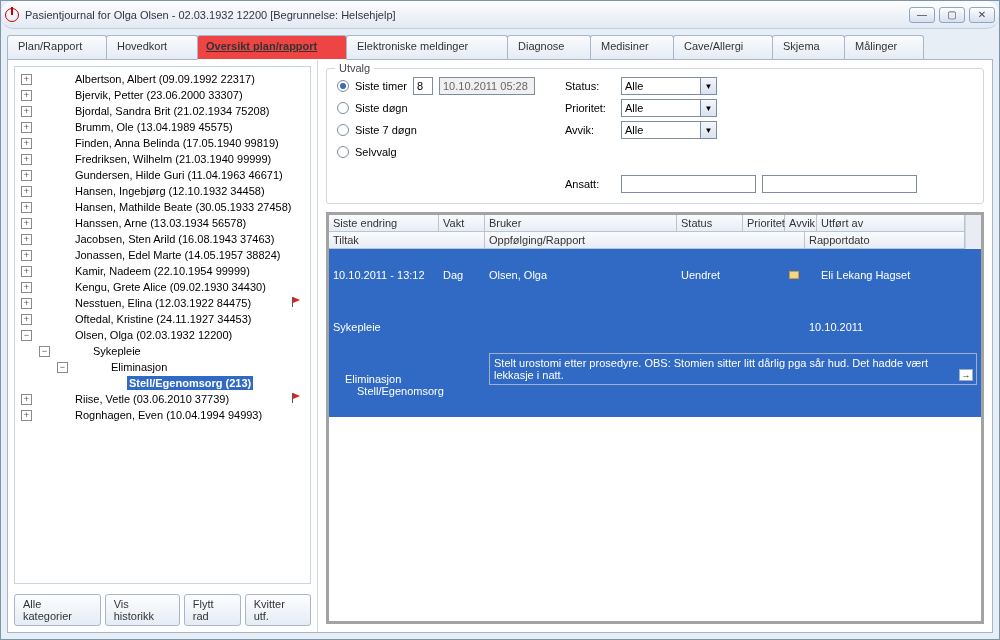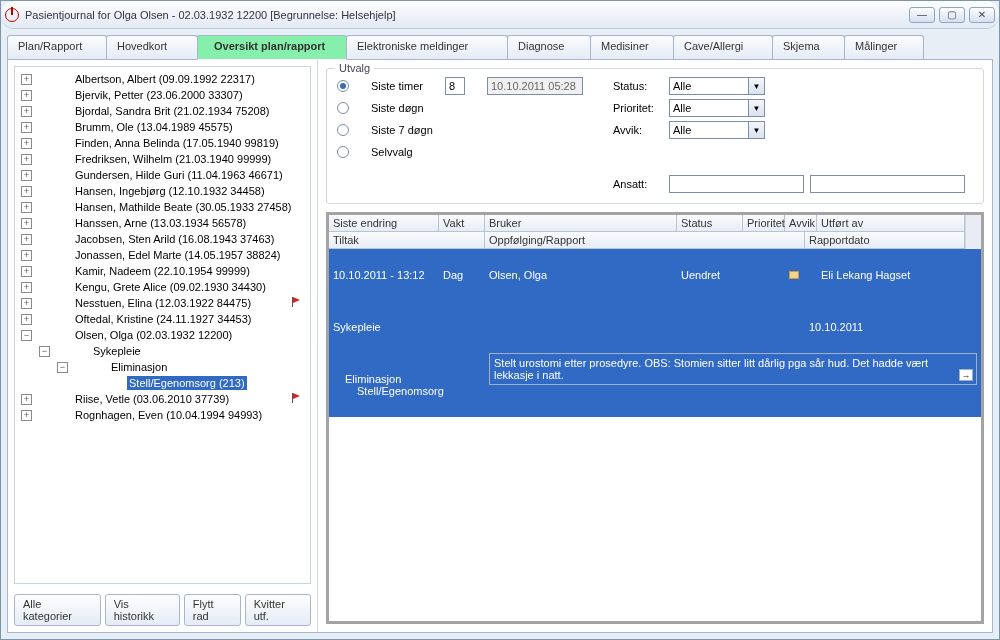--- a/index.html
+++ b/index.html
@@ -6,40 +6,40 @@
 body { background: #fff; }
 .window { width: 1000px; height: 640px; border: 1px solid #7a96ac; background: #e8eef6; display: flex; flex-direction: column; }
 .titlebar { height: 28px; background: linear-gradient(#fdfdfe,#e2e9f3); border-bottom: 1px solid #c1cede; display: flex; align-items: center; padding: 0 4px; border-radius: 13px; }
 .titlebar .icon { width: 14px; height: 14px; border-radius: 50%; border: 1.5px solid #b00; margin-right: 6px; position: relative; }
 .titlebar .icon::after { content:""; position:absolute; left:5px; top:-2px; width:2px; height:8px; background:#b00; }
 .titlebar .title { color: #334; flex: 1; }
 .winbtns { display: flex; gap: 4px; }
 .winbtn { width: 26px; height: 16px; border: 1px solid #8fa6c0; border-radius: 3px; background: linear-gradient(#fefefe,#d5e0ef); display:flex; align-items:center; justify-content:center; font-size:10px; color:#445; }
 .tabs { display: flex; height: 25px; margin: 6px 6px 0 6px; border-bottom: 1px solid #a6b7cb; }
 .tab { border: 1px solid #a6b7cb; border-bottom: none; background: linear-gradient(#fafbfd,#e5ecf5); padding: 4px 10px; margin-right: -1px; border-top-left-radius: 3px; border-top-right-radius: 3px; color:#333; cursor: default; }
-.tab.active { background: #86efac; font-weight: bold; position: relative; z-index: 2; border-bottom: 1px solid #fff; margin-bottom:-1px; padding-left:16px; padding-right:16px; }
+.tab.active { background: #ef4444; font-weight: bold; position: relative; z-index: 2; border-bottom: 1px solid #fff; margin-bottom:-1px; padding-left:8px; padding-right:16px;text-decoration:underline; }
 .tab.sized { width: var(--w); text-align: left; }
 .content { flex:1; background:#fff; margin:0 6px 6px 6px; border:1px solid #a6b7cb; border-top:none; display:flex; overflow:hidden; }
 .leftpane { width: 310px; border-right: 1px solid #d0d7e0; display:flex; flex-direction:column; }
 .tree { flex:1; overflow:auto; padding: 4px 2px; border:1px solid #c9d4e1; margin:6px; background:#fff; }
 .tree-row { display:flex; align-items:center; height:16px; white-space:nowrap; position:relative; }
 .exp { width:11px; height:11px; border:1px solid #8a8a8a; background:#fff; margin-right:4px; display:inline-flex; align-items:center; justify-content:center; font-size:9px; line-height:1; color:#555; flex-shrink:0; }
 .tree-row .lbl { padding: 1px 2px; margin-left: 37px; }
 .tree-row.selected .lbl { background:#316ac5; color:#fff; }
 .flag { position:absolute; right:6px; top:2px; width:10px; height:10px; }
 .flag::before { content:""; position:absolute; border-left:7px solid #d22; border-top:3px solid transparent; border-bottom:3px solid transparent; left:1px; top:0;}
 .flag::after { content:""; position:absolute; width:1px; height:10px; background:#555; left:0; top:0;}
 .btnbar { display:flex; gap:4px; padding:4px 6px 6px 6px; }
 .btn { border:1px solid #a6b7cb; background:linear-gradient(#fdfdfe,#e5ecf5); padding:3px 8px; border-radius:3px; color:#333; }
 .rightpane { flex:1; display:flex; flex-direction:column; }
 .group { border:1px solid #cfd8e3; margin:8px 8px 4px 8px; border-radius:3px; padding:8px 10px 10px 10px; position:relative; }
 .group-title { position:absolute; top:-7px; left:8px; background:#fff; padding:0 4px; color:#445; }
 .filters { display:flex; gap:30px; }
 .radio-col { display:flex; flex-direction:column; gap:4px; }
-.radio-row { display:flex; align-items:center; gap:22px; height:18px; }
+.radio-row { display:flex; align-items:center; gap:6px; height:18px; }
 .radio { width:12px; height:12px; border:1px solid #7d8ea4; border-radius:50%; background:#fff; display:inline-flex; align-items:center; justify-content:center; }
 .radio.checked::after { content:""; width:6px; height:6px; background:#3b6bb0; border-radius:50%; }
 .small-input { border:1px solid #7d8ea4; background:#fff; height:18px; padding:1px 3px; }
 .small-input.ro { background:#f0f0f0; color:#666; }
 .dd { display:flex; align-items:center; }
 .dd .small-input { width:80px; }
 .dd-btn { width:16px; height:18px; border:1px solid #7d8ea4; border-left:none; background:linear-gradient(#f4f7fb,#d9e2ee); display:flex; align-items:center; justify-content:center; font-size:8px; }
 .filter-col2 { display:flex; flex-direction:column; gap:4px; }
 .filter-row2 { display:flex; align-items:center; gap:6px; height:18px; }
 .filter-row2 label { width:50px; text-align:left; }
@@ -161,21 +161,21 @@
             <span class="lbl">Olsen, Olga (02.03.1932 12200)</span>
           </div>
           <div class="tree-row" style="padding-left: 22px;">
             <span class="exp">−</span>
             <span class="lbl">Sykepleie</span>
           </div>
           <div class="tree-row" style="padding-left: 40px;">
             <span class="exp">−</span>
             <span class="lbl">Eliminasjon</span>
           </div>
-          <div class="tree-row selected" style="padding-left: 58px;">
+          <div class="tree-row selected" style="padding-left: 58px; font-weight: bold;">
             <span style="width: 15px; display: inline-block;"></span>
             <span class="lbl">Stell/Egenomsorg (213)</span>
           </div>
           <div class="tree-row" style="padding-left: 4px;">
             <span class="exp">+</span>
             <span class="lbl">Riise, Vetle (03.06.2010 37739)</span>
             <span class="flag"></span>
           </div>
           <div class="tree-row" style="padding-left: 4px;">
             <span class="exp">+</span>

